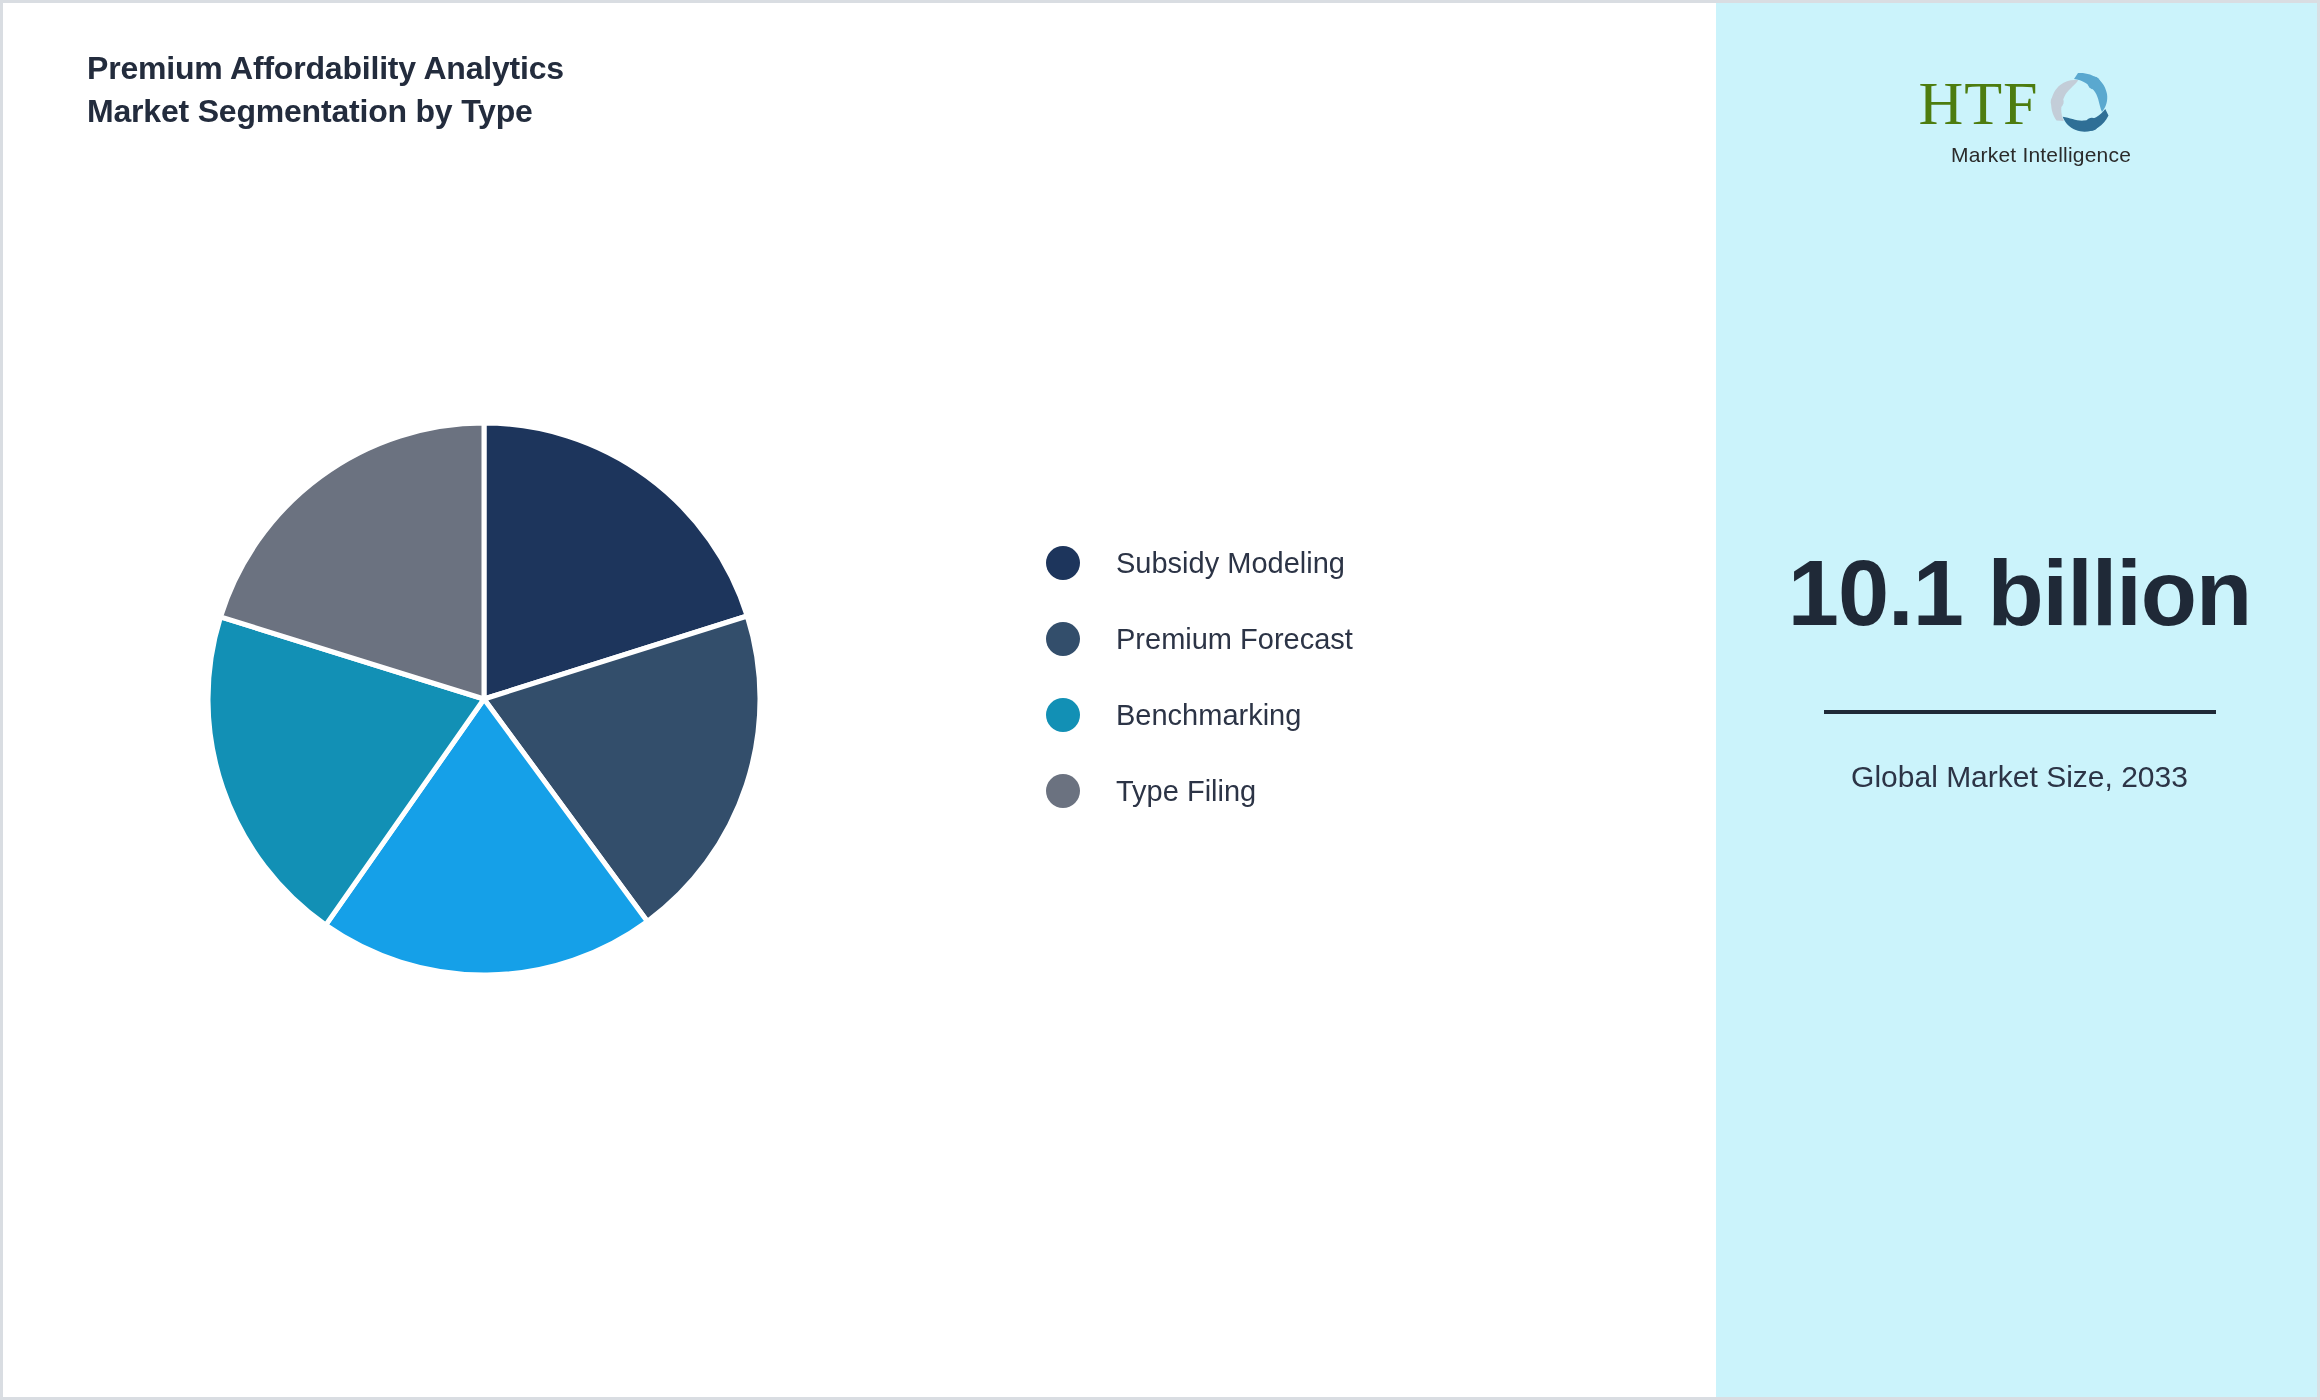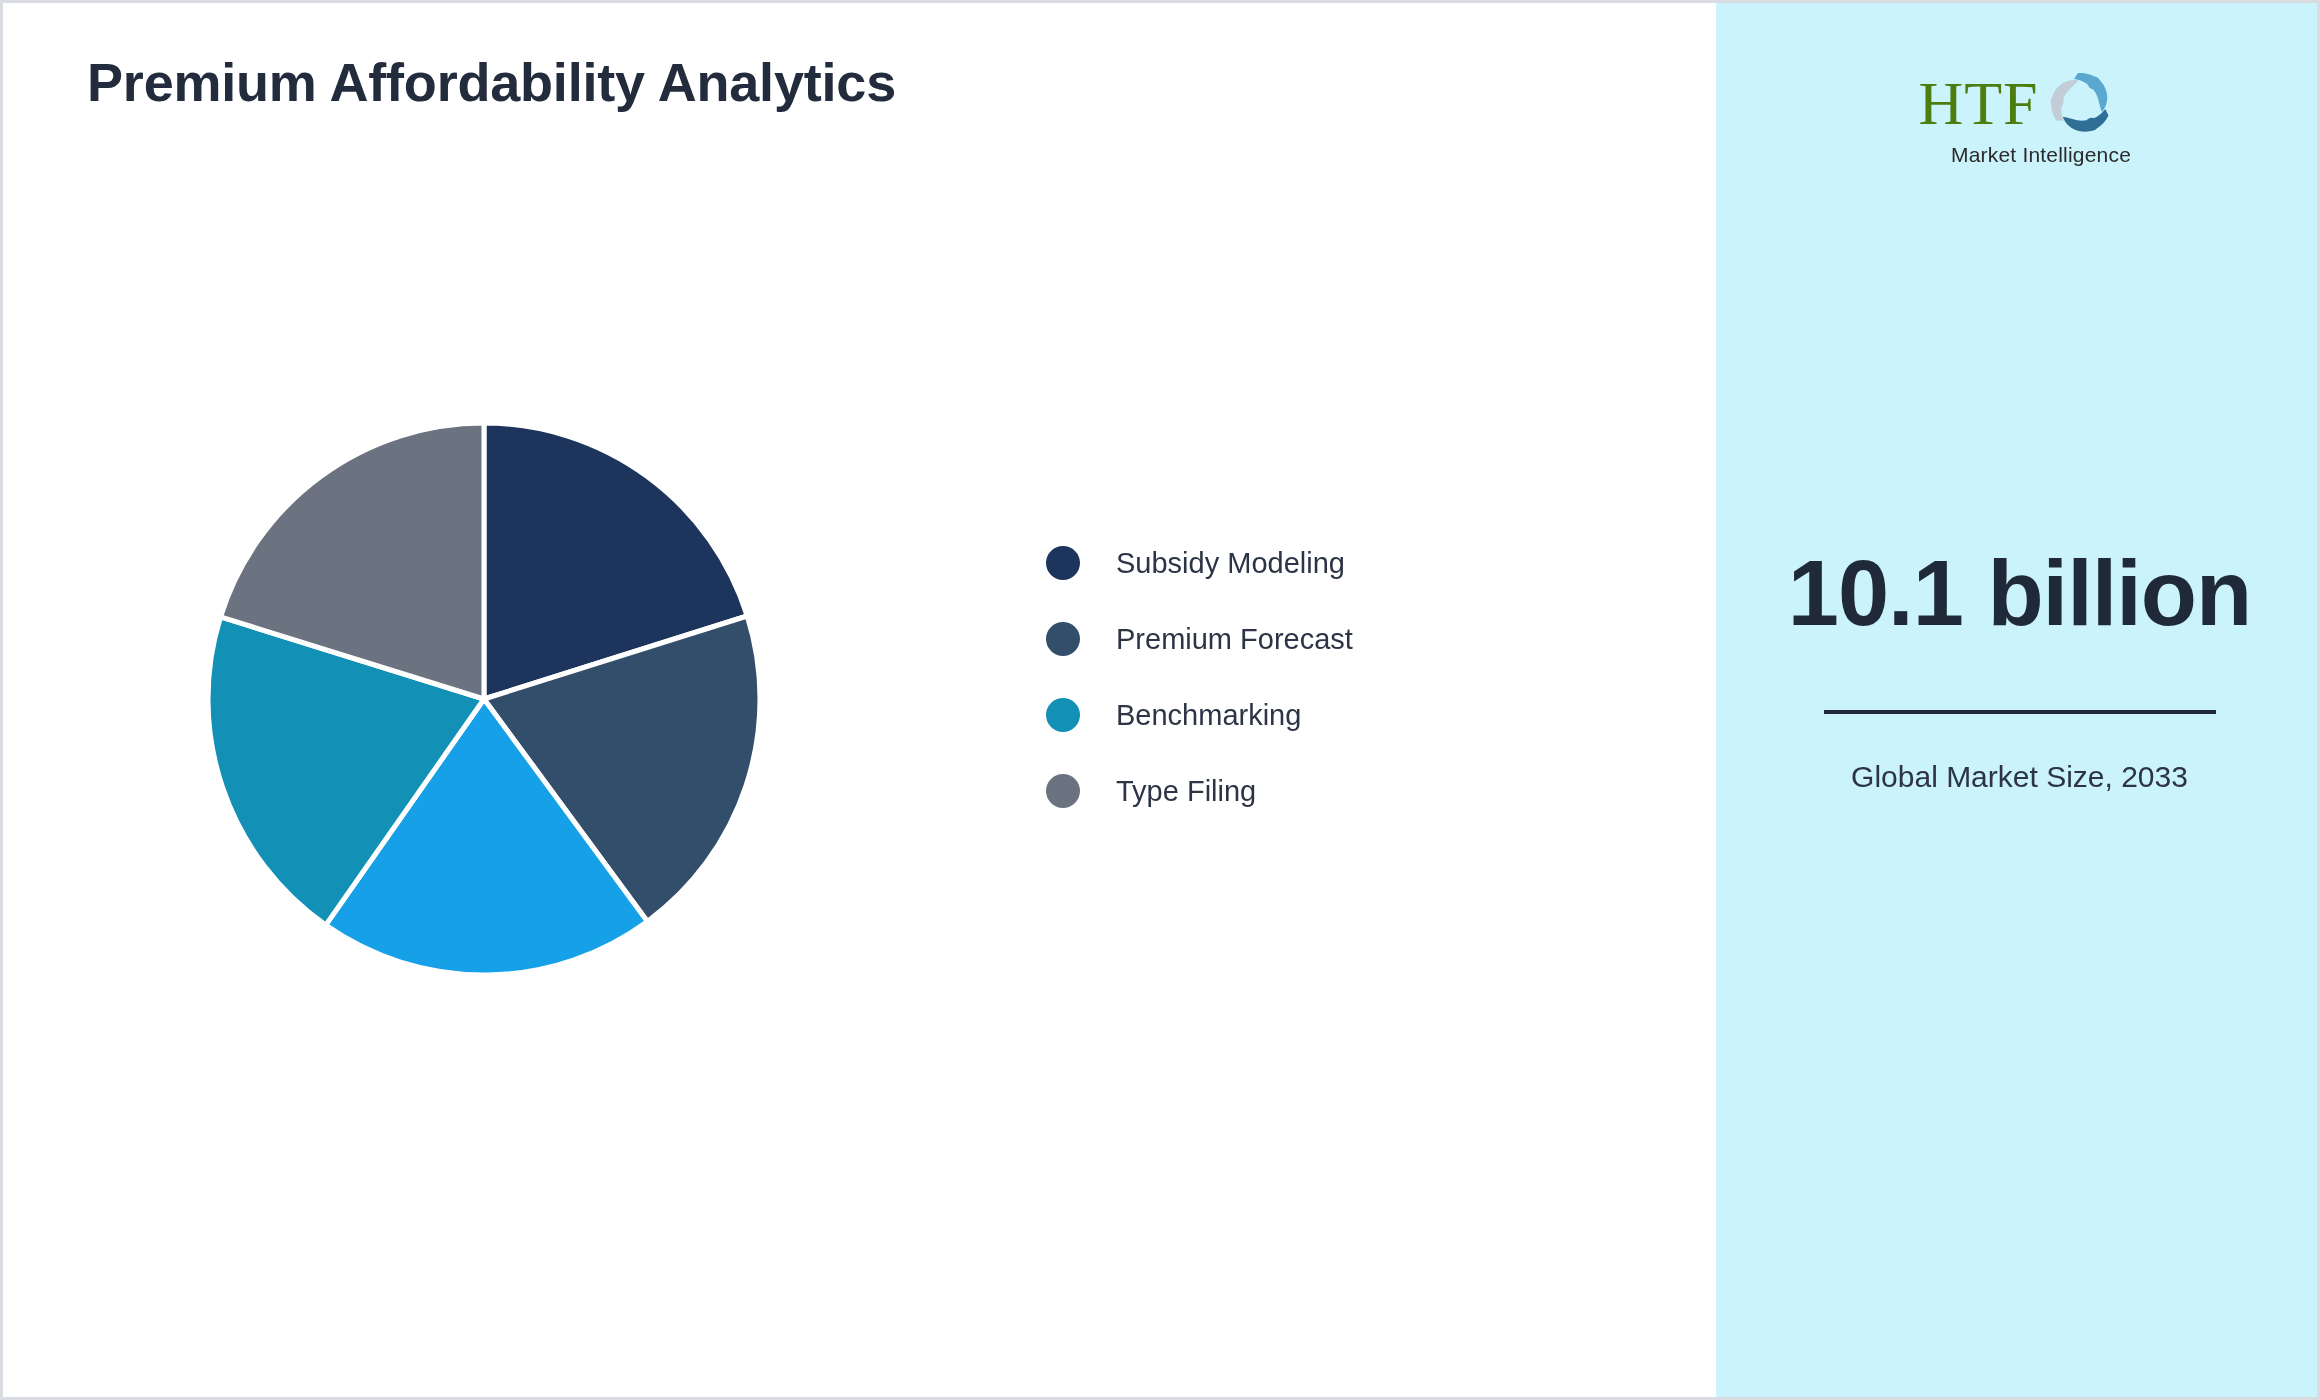--- a/index.html
+++ b/index.html
@@ -31,21 +31,21 @@
     width: 1713px;
     height: 1400px;
     background: #ffffff;
   }
 
   #chart-title {
     position: absolute;
     left: 84px;
     top: 44px;
     width: 1100px;
-    font-size: 54px;
+    font-size: 32px;
     font-weight: bold;
     line-height: 1.33;
     color: #232c3d;
     letter-spacing: -0.2px;
   }
   #chart-title .tline { display: block; white-space: nowrap; }
 
   
   #pie-wrap {
     position: absolute;
@@ -151,20 +151,21 @@
 </style>
 </head>
 <body>
 
 <div id="root">
 
   <div id="main-canvas">
 
     <div id="chart-title">
       <span class="tline">Premium Affordability Analytics</span>
+      <span class="tline">Market Segmentation by Type</span>
     </div>
 
     <div id="pie-wrap">
       <svg id="pie-svg" viewBox="0 0 556 556">
         <g id="pie-slices">
             <path d="M 278 278 L 278 2 A 276 276 0 0 1 541.2258784065107 195.00519933682062 Z" fill="#1d355c" stroke="#ffffff" stroke-width="5" stroke-linejoin="round"></path>
             <path d="M 278 278 L 541.2258784065107 195.00519933682062 A 276 276 0 0 1 441.3956373485846 500.4362059005903 Z" fill="#334e6b" stroke="#ffffff" stroke-width="5" stroke-linejoin="round"></path>
             <path d="M 278 278 L 441.3956373485846 500.4362059005903 A 276 276 0 0 1 119.69290356711136 504.08596422376183 Z" fill="#15a0e8" stroke="#ffffff" stroke-width="5" stroke-linejoin="round"></path>
             <path d="M 278 278 L 119.69290356711136 504.08596422376183 A 276 276 0 0 1 14.486019337227958 195.924534754531 Z" fill="#1290b5" stroke="#ffffff" stroke-width="5" stroke-linejoin="round"></path>
             <path d="M 278 278 L 14.486019337227958 195.924534754531 A 276 276 0 0 1 277.99999999999994 2 Z" fill="#6b7280" stroke="#ffffff" stroke-width="5" stroke-linejoin="round"></path>

